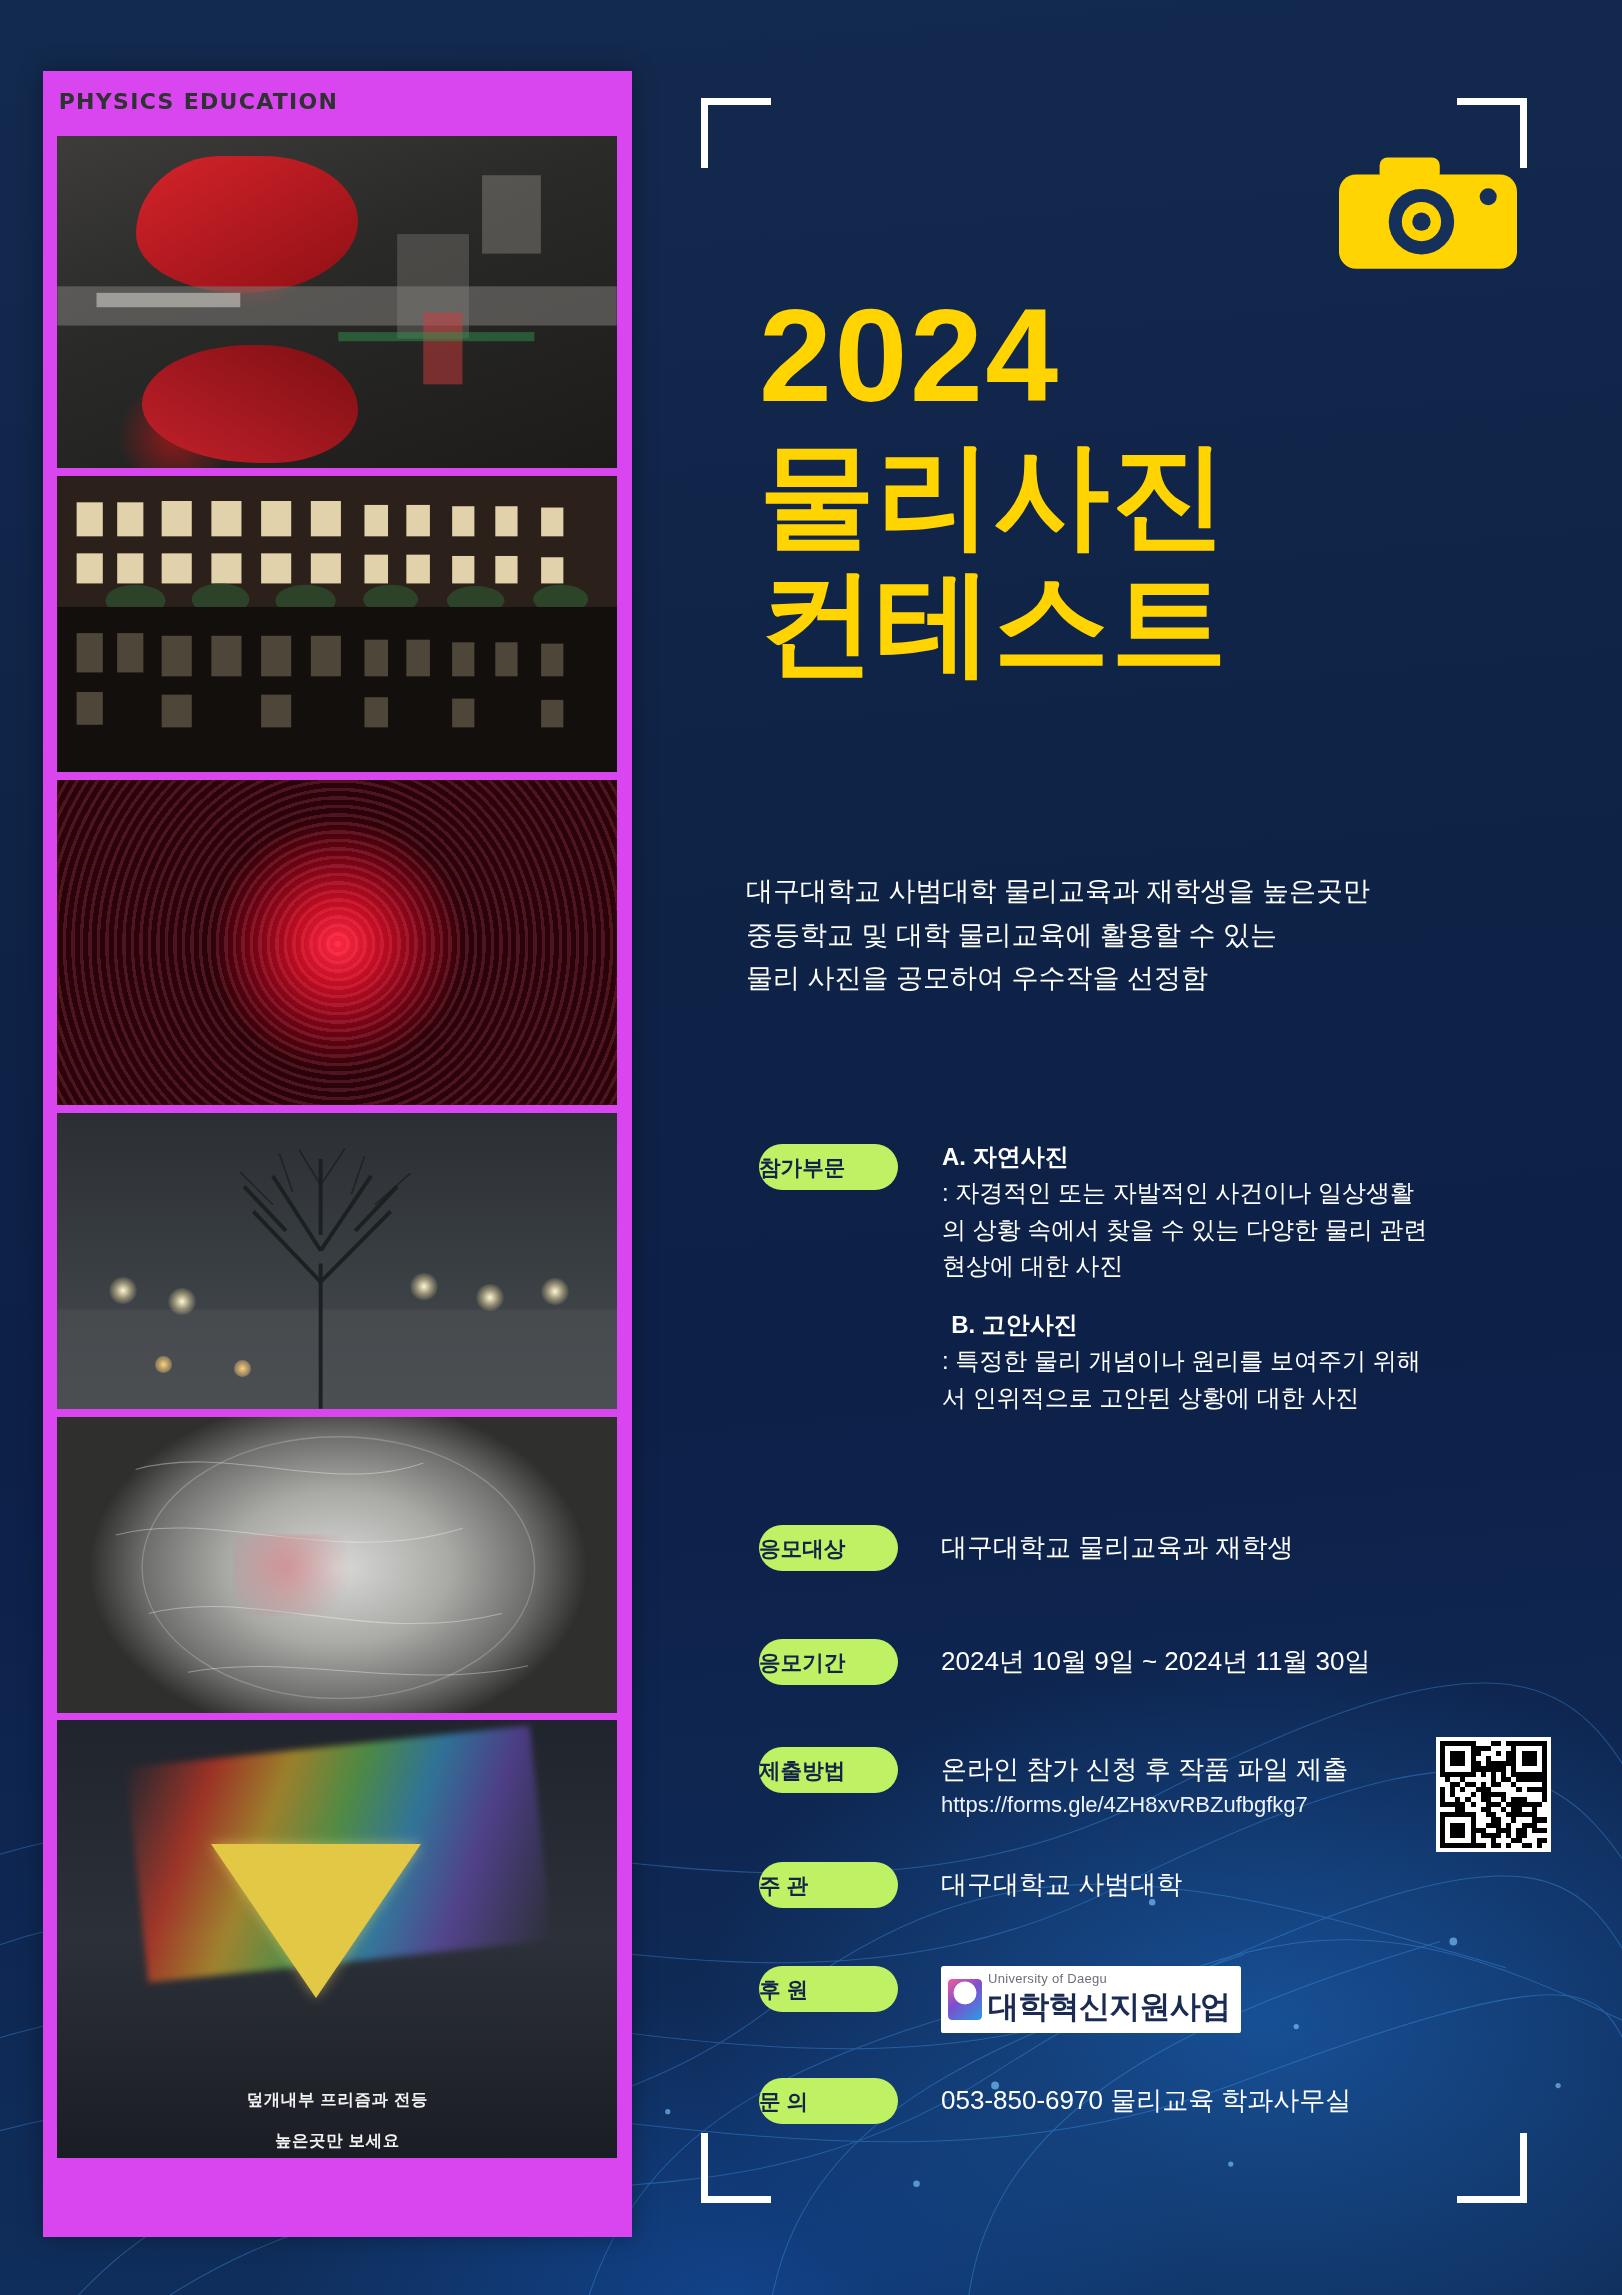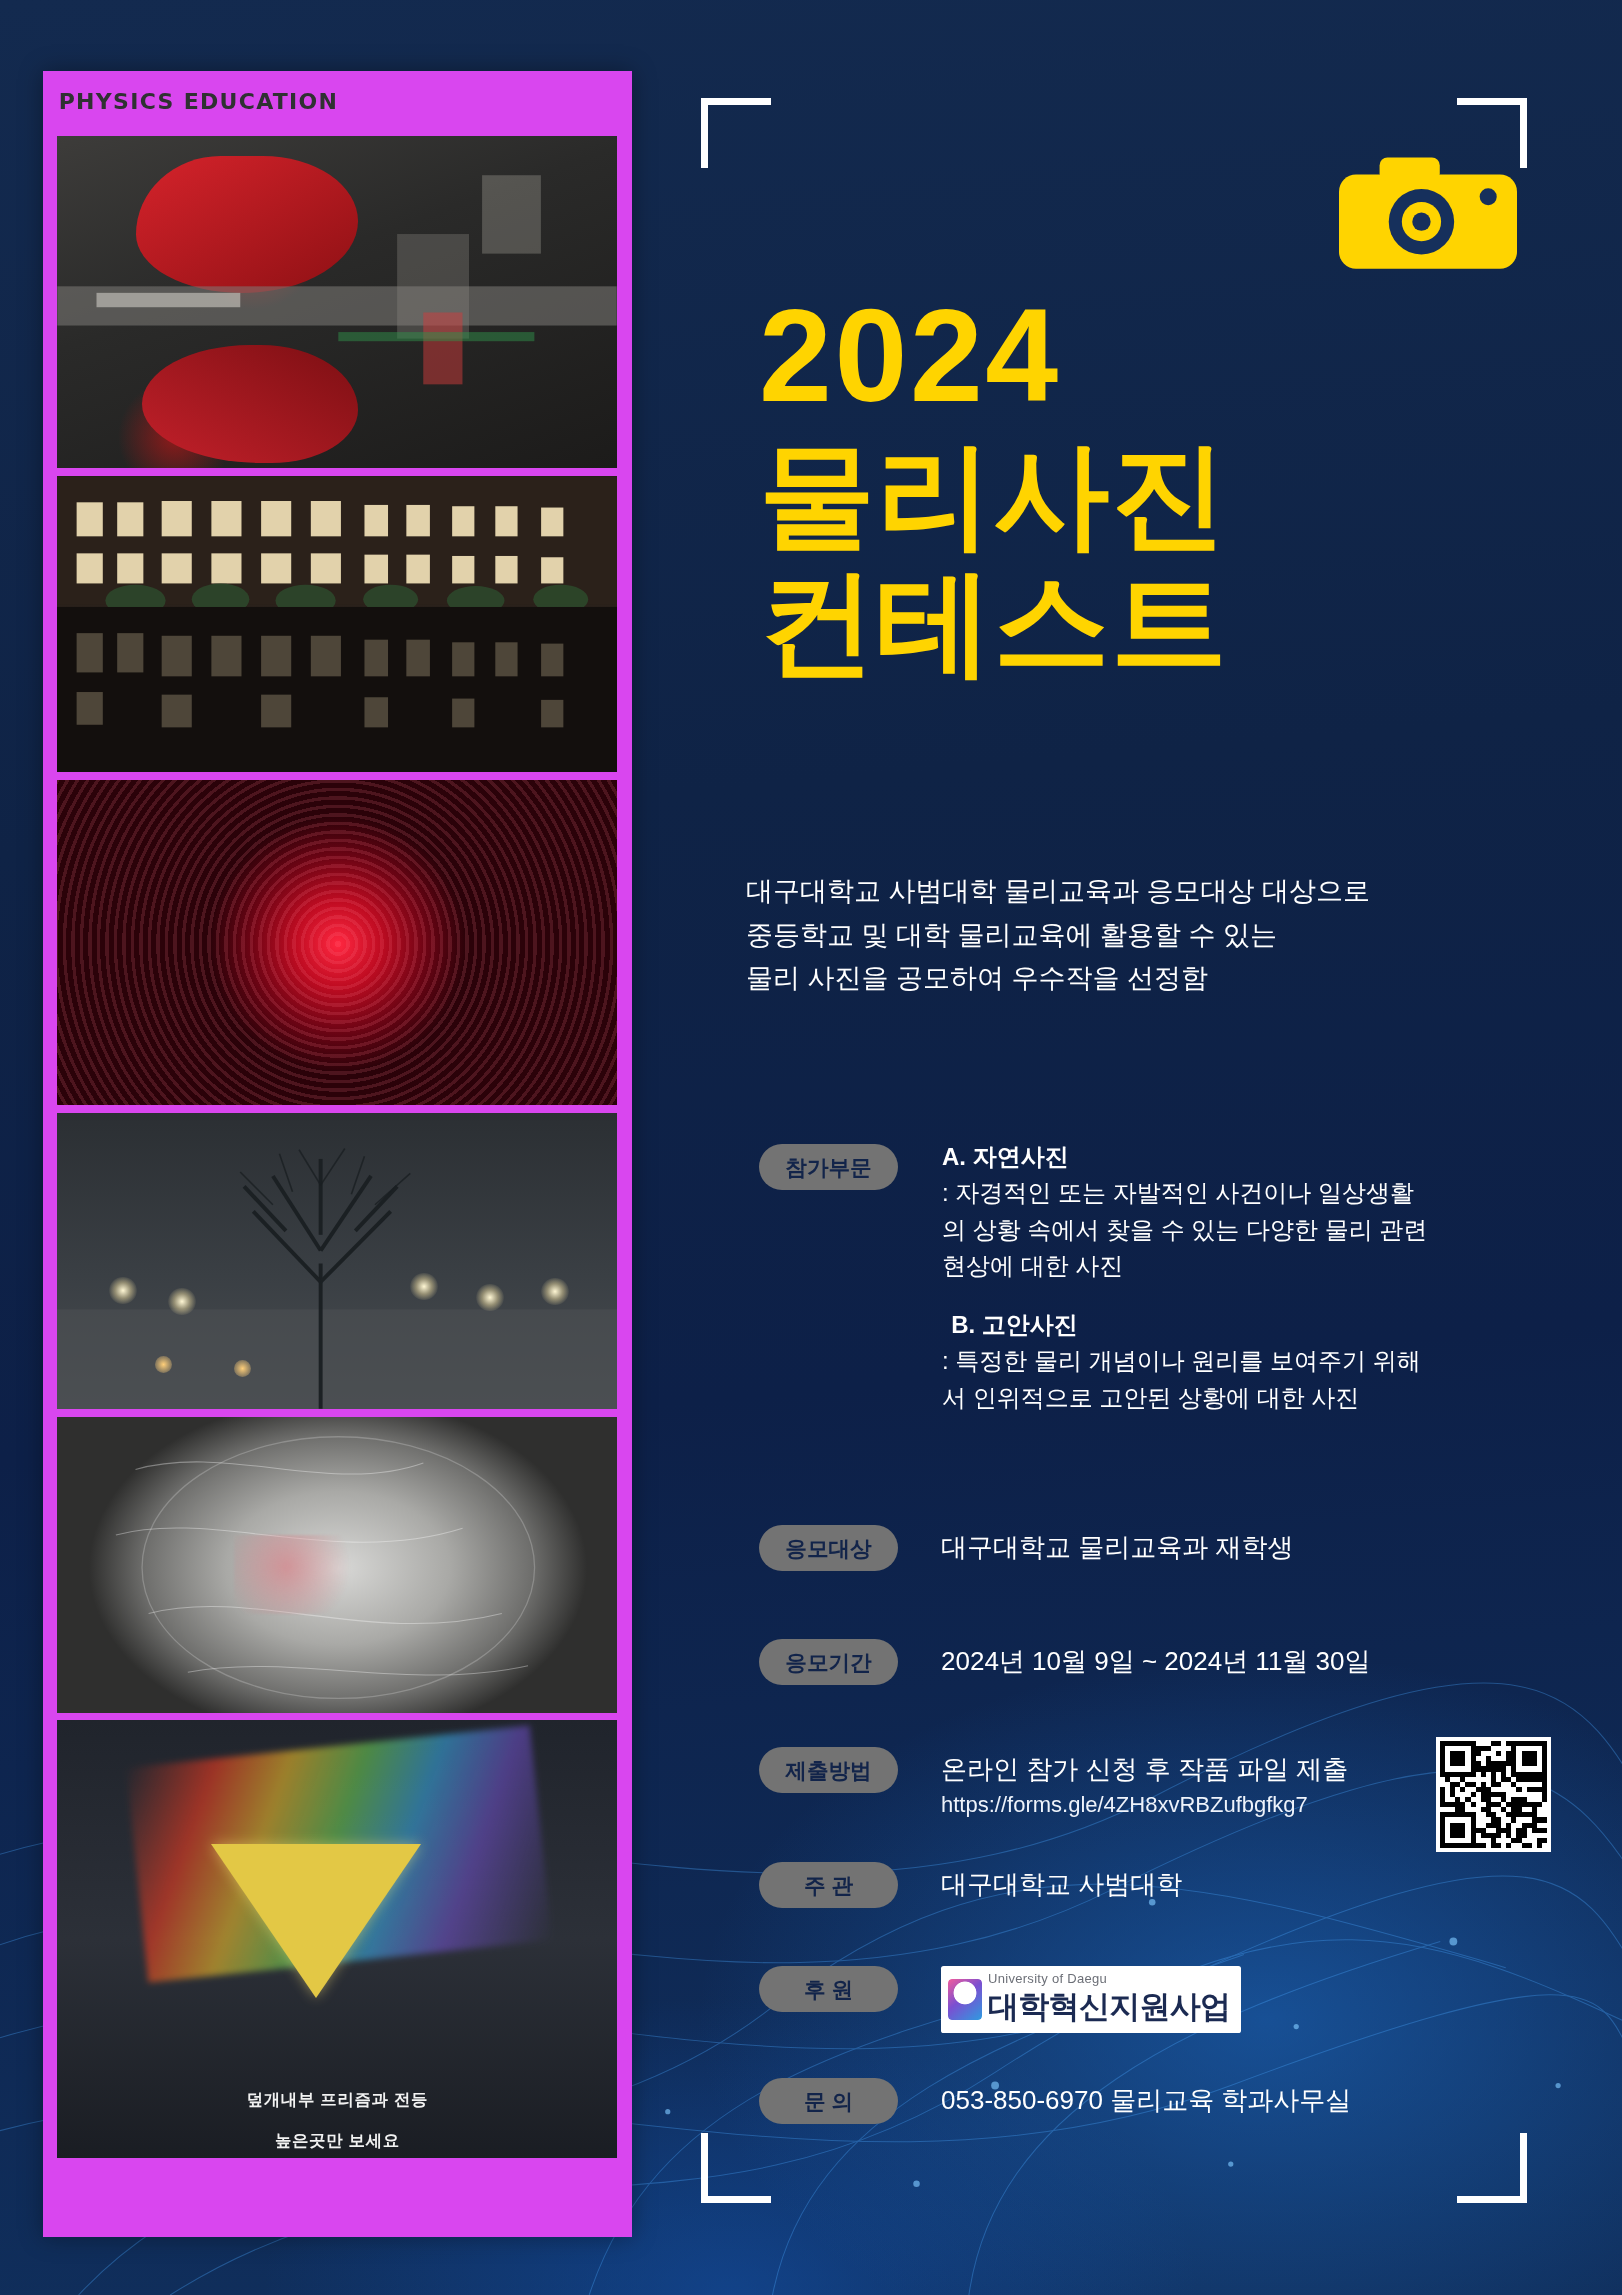--- a/index.html
+++ b/index.html
@@ -203,25 +203,24 @@
     top: 870px;
     width: 831px;
     font-size: 27px;
     line-height: 1.62;
     color: #ffffff;
   }
 
   
   .pill {
     display: inline-block;
-    background: #737373;
+    background: #bef264;
     color: #12244a;
     font-weight: bold;
     border-radius: 654px;
-    text-align: center;
     font-size: 21.6px;
     padding: 8.5px 0;
   }
   .cat-row {
     position: absolute;
     left: 759px;
     top: 1144px;
     width: 805px;
   }
   .cat-row .pill { width: 139px; }
@@ -476,21 +475,21 @@
   <circle cx="126" cy="100" r="14" fill="#16305c"></circle>
   <circle cx="228" cy="62" r="13" fill="#16305c"></circle>
 </svg>
 
 <div class="headline">
   <div class="l1">2024</div>
   <div class="l2">물리사진</div>
   <div class="l3">컨테스트</div>
 </div>
 
-<div class="intro" style="white-space:pre-line;">대구대학교 사범대학 물리교육과 응모대상 대상으로
+<div class="intro" style="white-space:pre-line;">대구대학교 사범대학 물리교육과 재학생을 높은곳만
 중등학교 및 대학 물리교육에 활용할 수 있는
 물리 사진을 공모하여  우수작을 선정함</div>
 
 <div class="cat-row">
   <span class="pill">참가부문</span>
 </div>
 <div class="cat-body">
   <div class="cat-head">A. 자연사진</div>
   <div style="white-space:pre-line;">: 자경적인 또는 자발적인 사건이나 일상생활
 의 상황 속에서 찾을 수 있는 다양한 물리 관련

